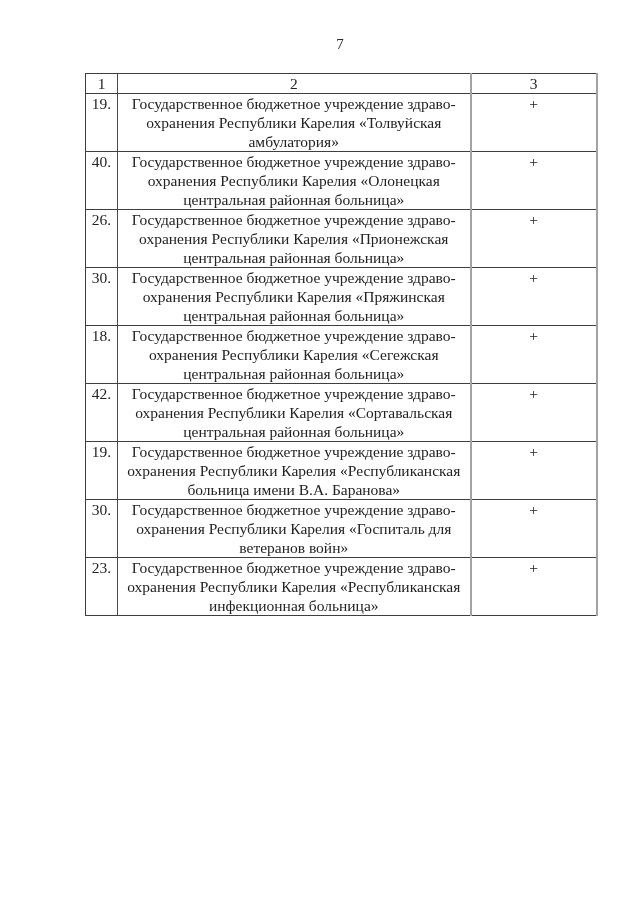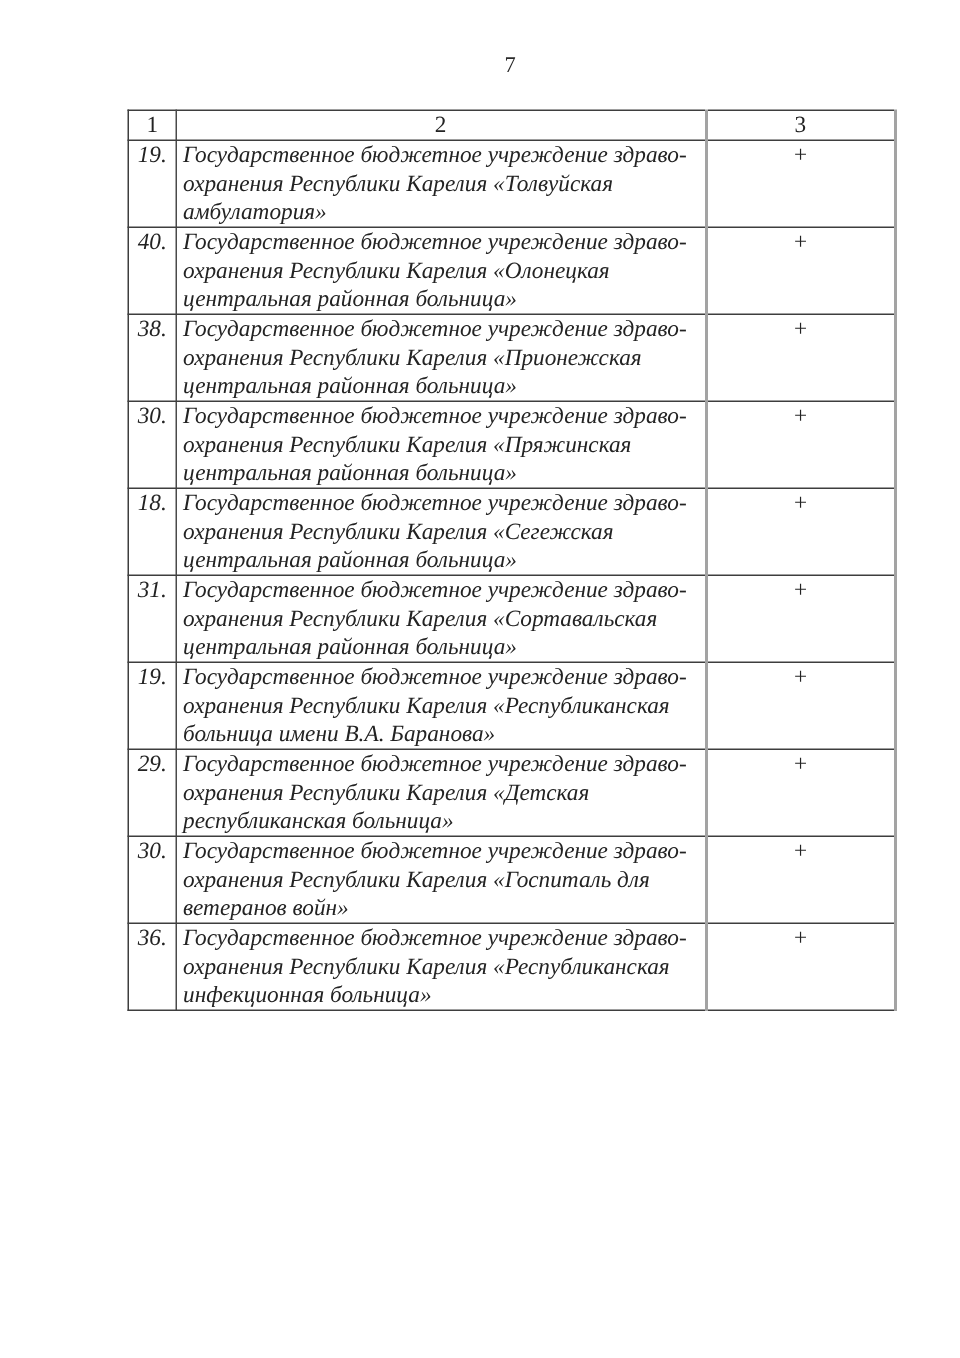--- a/index.html
+++ b/index.html
@@ -40,34 +40,34 @@
   }
   
   .doc-table .c1 {
     border-left: 1.5px solid #3e3e3e;
     border-right: 1.5px solid #4a4a4a;
     text-align: center;
   }
   .doc-table .c2 {
     border-right: 2px solid #a3a3a3;
     padding: 0 4px;
-    text-align: left;
+    text-align: center;
     white-space: pre-line;
   }
   .doc-table .c3 {
     border-right: 2px solid #a3a3a3;
     text-align: center;
   }
   .doc-table thead th {
     height: 20px;
     vertical-align: middle;
     line-height: 18px;
     padding: 0;
   }
-  .doc-table tbody td { height: 58px; font-style: italic; }
+  .doc-table tbody td { height: 58px; }
 </style>
 </head>
 <body>
 
 <div class="page">
 
   <div class="page-number">7</div>
 
   <table class="doc-table">
     <colgroup>
@@ -91,70 +91,63 @@
         <td class="c3">+</td>
       </tr>
       <tr>
         <td class="c1">40.</td>
         <td class="c2">Государственное бюджетное учреждение здраво-
 охранения Республики Карелия «Олонецкая
 центральная районная больница»</td>
         <td class="c3">+</td>
       </tr>
       <tr>
-        <td class="c1">38.</td>
+        <td class="c1">26.</td>
         <td class="c2">Государственное бюджетное учреждение здраво-
 охранения Республики Карелия «Прионежская
 центральная районная больница»</td>
         <td class="c3">+</td>
       </tr>
       <tr>
         <td class="c1">30.</td>
         <td class="c2">Государственное бюджетное учреждение здраво-
 охранения Республики Карелия «Пряжинская
 центральная районная больница»</td>
         <td class="c3">+</td>
       </tr>
       <tr>
         <td class="c1">18.</td>
         <td class="c2">Государственное бюджетное учреждение здраво-
 охранения Республики Карелия «Сегежская
 центральная районная больница»</td>
         <td class="c3">+</td>
       </tr>
       <tr>
-        <td class="c1">31.</td>
+        <td class="c1">42.</td>
         <td class="c2">Государственное бюджетное учреждение здраво-
 охранения Республики Карелия «Сортавальская
 центральная районная больница»</td>
         <td class="c3">+</td>
       </tr>
       <tr>
         <td class="c1">19.</td>
         <td class="c2">Государственное бюджетное учреждение здраво-
 охранения Республики Карелия «Республиканская
 больница имени В.А. Баранова»</td>
         <td class="c3">+</td>
       </tr>
       <tr>
-        <td class="c1">29.</td>
-        <td class="c2">Государственное бюджетное учреждение здраво-
-охранения Республики Карелия «Детская
-республиканская больница»</td>
-        <td class="c3">+</td>
-      </tr>
-      <tr>
         <td class="c1">30.</td>
         <td class="c2">Государственное бюджетное учреждение здраво-
 охранения Республики Карелия «Госпиталь для
 ветеранов войн»</td>
         <td class="c3">+</td>
       </tr>
       <tr>
-        <td class="c1">36.</td>
+        <td class="c1">23.</td>
         <td class="c2">Государственное бюджетное учреждение здраво-
 охранения Республики Карелия «Республиканская
 инфекционная больница»</td>
         <td class="c3">+</td>
       </tr>
     </tbody>
   </table>
 
 </div>
 

